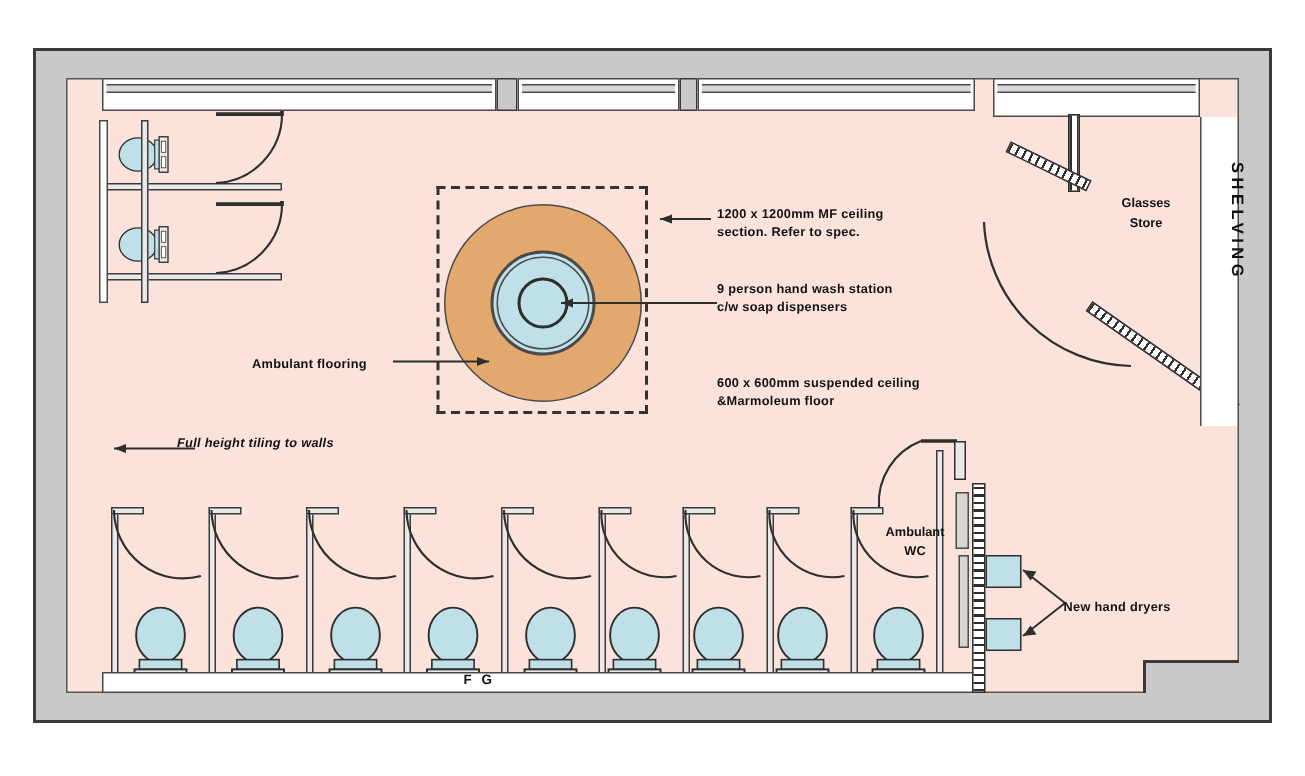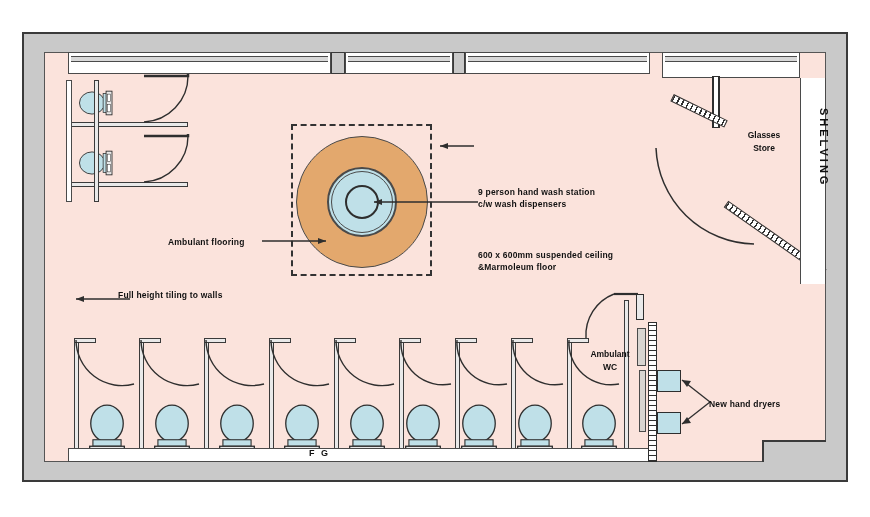--- a/index.html
+++ b/index.html
@@ -255,30 +255,34 @@
   <div class="ring-mid"></div>
   <div class="ring-mid2"></div>
   <div class="ring-inner"></div>
 
   <div class="leader" style="left:430px; top:140px;">
     <svg width="44" height="12" viewBox="0 0 44 12">
       <path d="M44 6 L10 6" stroke="#2e2e2e" stroke-width="1.3"></path>
       <path d="M10 6 L18 3 L18 9 Z" fill="#2e2e2e"></path>
     </svg>
   </div>
+  <div class="note" style="left:478px; top:136px;">
+    <div>1200 x 1200mm MF ceiling</div>
+    <div>section. Refer to spec.</div>
+  </div>
 
   <div class="leader" style="left:360px; top:196px;">
     <svg width="120" height="12" viewBox="0 0 120 12">
       <path d="M118 6 L14 6" stroke="#2e2e2e" stroke-width="1.3"></path>
       <path d="M14 6 L22 3 L22 9 Z" fill="#2e2e2e"></path>
     </svg>
   </div>
   <div class="note" style="left:478px; top:186px;">
     <div>9 person hand wash station</div>
-    <div>c/w wash dispensers</div>
+    <div>c/w soap dispensers</div>
   </div>
 
   <div class="note" style="left:478px; top:249px;">
     <div>600 x 600mm suspended ceiling</div>
     <div>&amp;Marmoleum floor</div>
   </div>
 
   <div class="leader" style="left:262px; top:235px;">
     <svg width="76" height="12" viewBox="0 0 76 12">
       <path d="M0 6 L64 6" stroke="#2e2e2e" stroke-width="1.3"></path>
@@ -286,21 +290,21 @@
     </svg>
   </div>
   <div class="note" style="left:168px; top:236px;">Ambulant flooring</div>
 
   <div class="leader" style="left:72px; top:293px;">
     <svg width="60" height="12" viewBox="0 0 60 12">
       <path d="M58 6 L4 6" stroke="#2e2e2e" stroke-width="1.3"></path>
       <path d="M4 6 L12 3 L12 9 Z" fill="#2e2e2e"></path>
     </svg>
   </div>
-  <div class="note" style="left:118px; top:289px;">Full height tiling to walls</div>
+  <div class="note" style="left:118px; top:289px;font-style:italic;">Full height tiling to walls</div>
 
   <div class="hatch" style="left:712px; top:76px; width:8px; height:52px;"></div>
   <div style="position:absolute;left:666px;top:120px;width:60px;height:8px;
               background:repeating-linear-gradient(90deg,#2e2e2e 0 1.5px,#fff 1.5px 5px);
               border:1.5px solid #2e2e2e;
               transform:rotate(26deg);transform-origin:right center;"></div>
   <div style="position:absolute;left:726px;top:200px;width:120px;height:8px;
               background:repeating-linear-gradient(90deg,#2e2e2e 0 1.5px,#fff 1.5px 5px);
               border:1.5px solid #2e2e2e;
               transform:rotate(35deg);transform-origin:left center;"></div>

